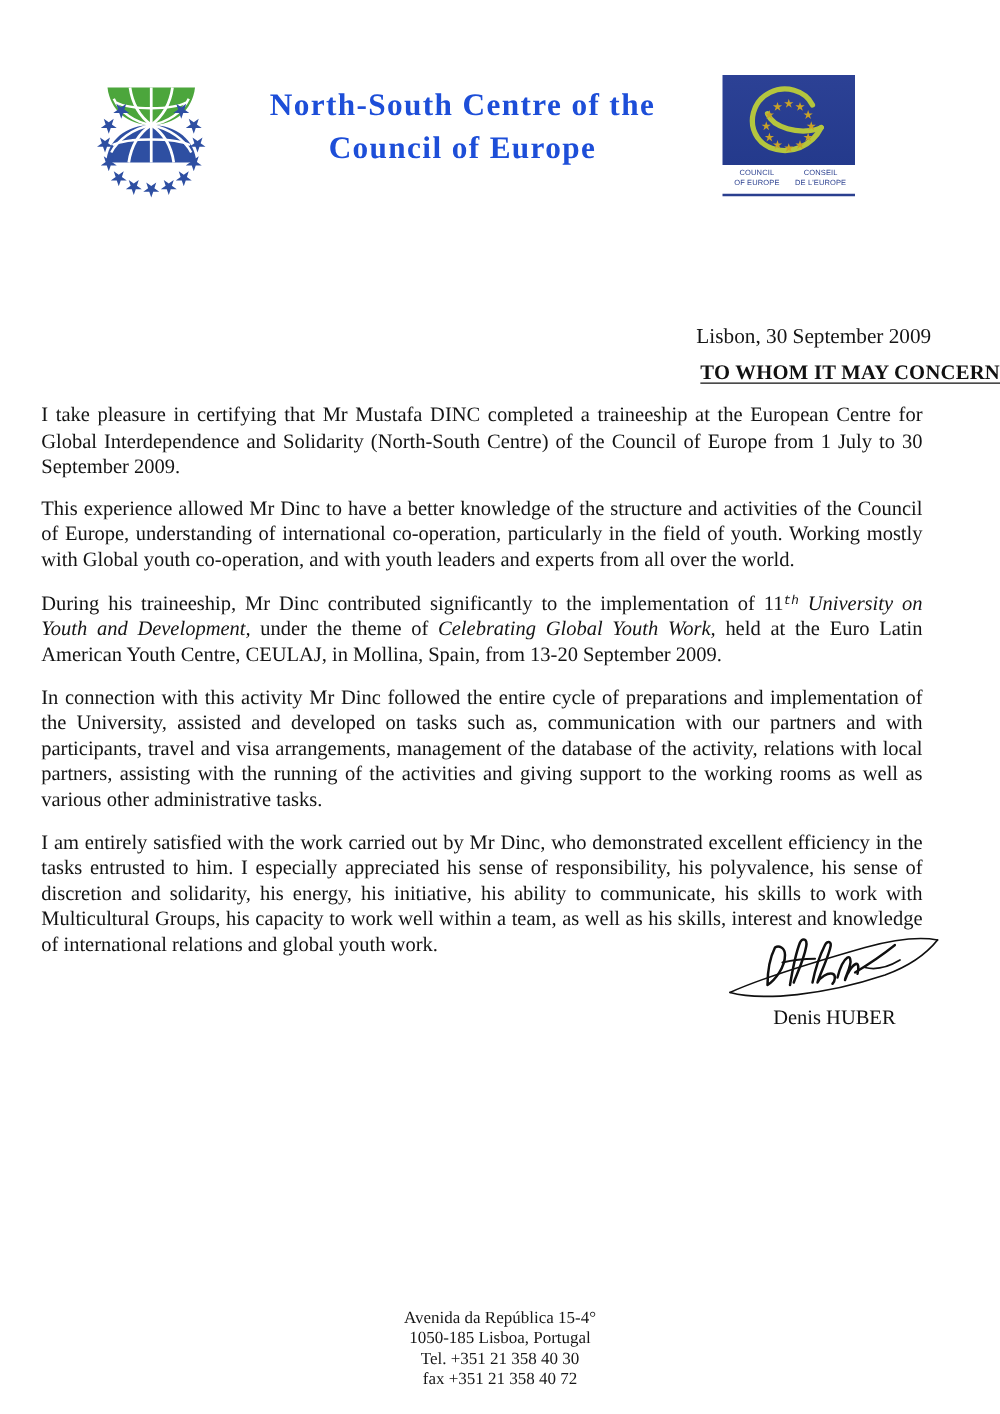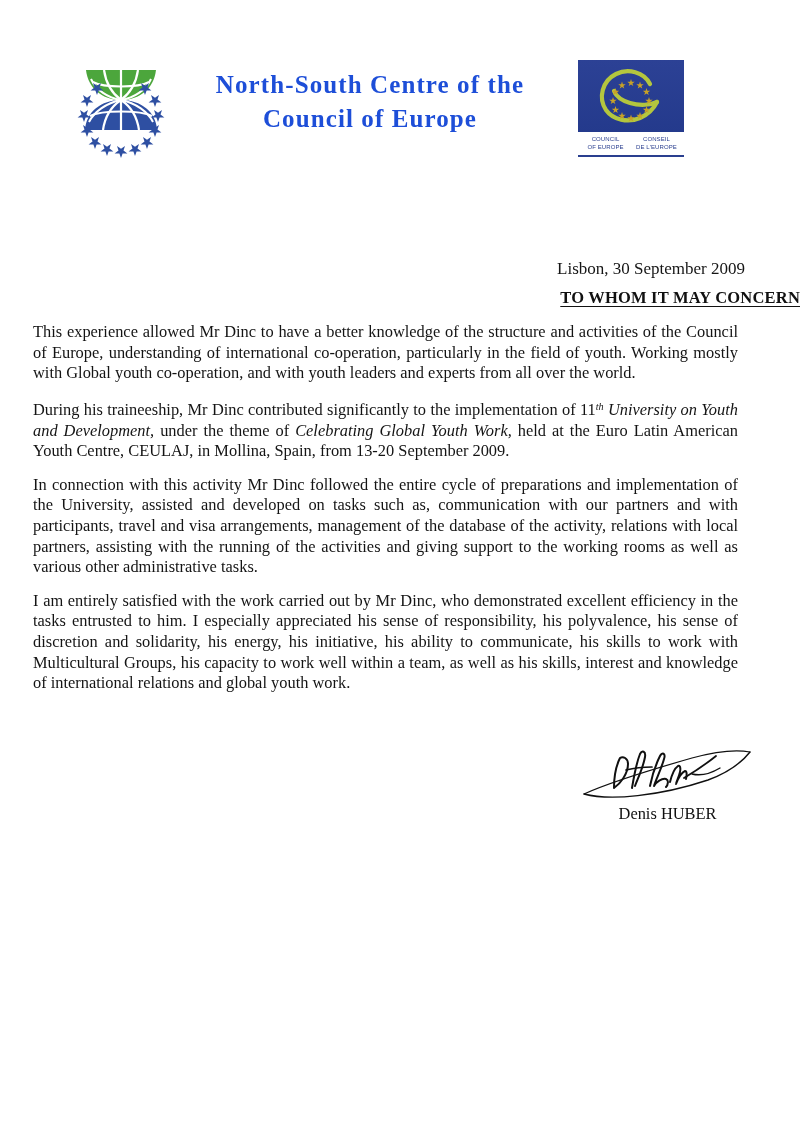--- a/index.html
+++ b/index.html
@@ -133,20 +133,21 @@
     margin: 0 0 13px 0;
     color: #141414;
     hyphens: none;
   }
   .para.last { margin-bottom: 0; }
   .para i, .para em { font-style: italic; }
   .para sup {
     font-size: 0.62em;
     vertical-align: 0.52em;
     font-style: italic;
+    font-family: Liberation Mono, monospace;
   }
 
   
   .signature-block {
     position: absolute;
     left: 560px;
     top: 744px;
     width: 215px;
     text-align: center;
   }
@@ -273,20 +274,21 @@
   </div>
 
   <div class="date-line">Lisbon, 30 September 2009</div>
 
   <div class="subject">
     <span>TO WHOM IT MAY CONCERN</span>
   </div>
 
   <div class="body-block">
 
+    <p class="para">I take pleasure in certifying that Mr Mustafa DINC completed a traineeship at the European Centre for Global Interdependence and Solidarity (North-South Centre) of the Council of Europe from 1 July to 30 September 2009.</p>
 
     <p class="para">This experience allowed Mr Dinc  to have a better knowledge of the structure and activities of the Council of Europe, understanding of international co-operation, particularly in the field of youth. Working mostly with Global youth co-operation, and with youth leaders and experts from all over the world.</p>
 
     <p class="para"><span>During his traineeship, Mr Dinc contributed significantly to the  implementation of 11</span><sup>th</sup><i> University on Youth and Development,</i><span> under the theme of </span><i>Celebrating Global Youth Work,</i><span> held at the Euro Latin American Youth Centre, CEULAJ, in Mollina, Spain, from 13-20 September 2009.</span></p>
 
     <p class="para">In connection with this activity Mr Dinc followed the entire cycle of preparations and implementation of the University, assisted and developed on tasks such as, communication with our partners and with participants, travel and visa arrangements, management of the database of the activity, relations with local partners, assisting with the running of the activities and  giving support to the working rooms as well as various other administrative tasks.</p>
 
     <p class="para">I am entirely satisfied with the work carried out by Mr Dinc, who demonstrated excellent efficiency in the tasks entrusted to him. I especially appreciated his sense of responsibility, his polyvalence, his sense of discretion and solidarity, his energy, his initiative, his ability to communicate, his skills to work with Multicultural Groups, his capacity to work well within a team, as well as his skills, interest and knowledge of international relations and global youth work.</p>
 
   </div>
@@ -308,14 +310,20 @@
           <path d="M90 38 C 92 30 95 24 98 22 C 100 21 101 24 100 28 C 99 33 96 38 96 40 C 98 34 102 28 105 27 C 107 27 107 31 106 35" stroke-width="2"></path>
 
           <path d="M104 34 C 114 28 126 20 136 12" stroke-width="1.8"></path>
           <path d="M112 30 C 120 32 130 30 140 24" stroke-width="1.4"></path>
         </g>
       </svg>
     </div>
     <div class="sig-name">Denis HUBER</div>
   </div>
 
+  <div class="footer">
+    <div>Avenida da República 15-4°</div>
+    <div>1050-185 Lisboa, Portugal</div>
+    <div>Tel. +351 21 358 40 30</div>
+    <div>fax +351 21 358 40 72</div>
+  </div>
 
 </div>
 
 </body></html>

